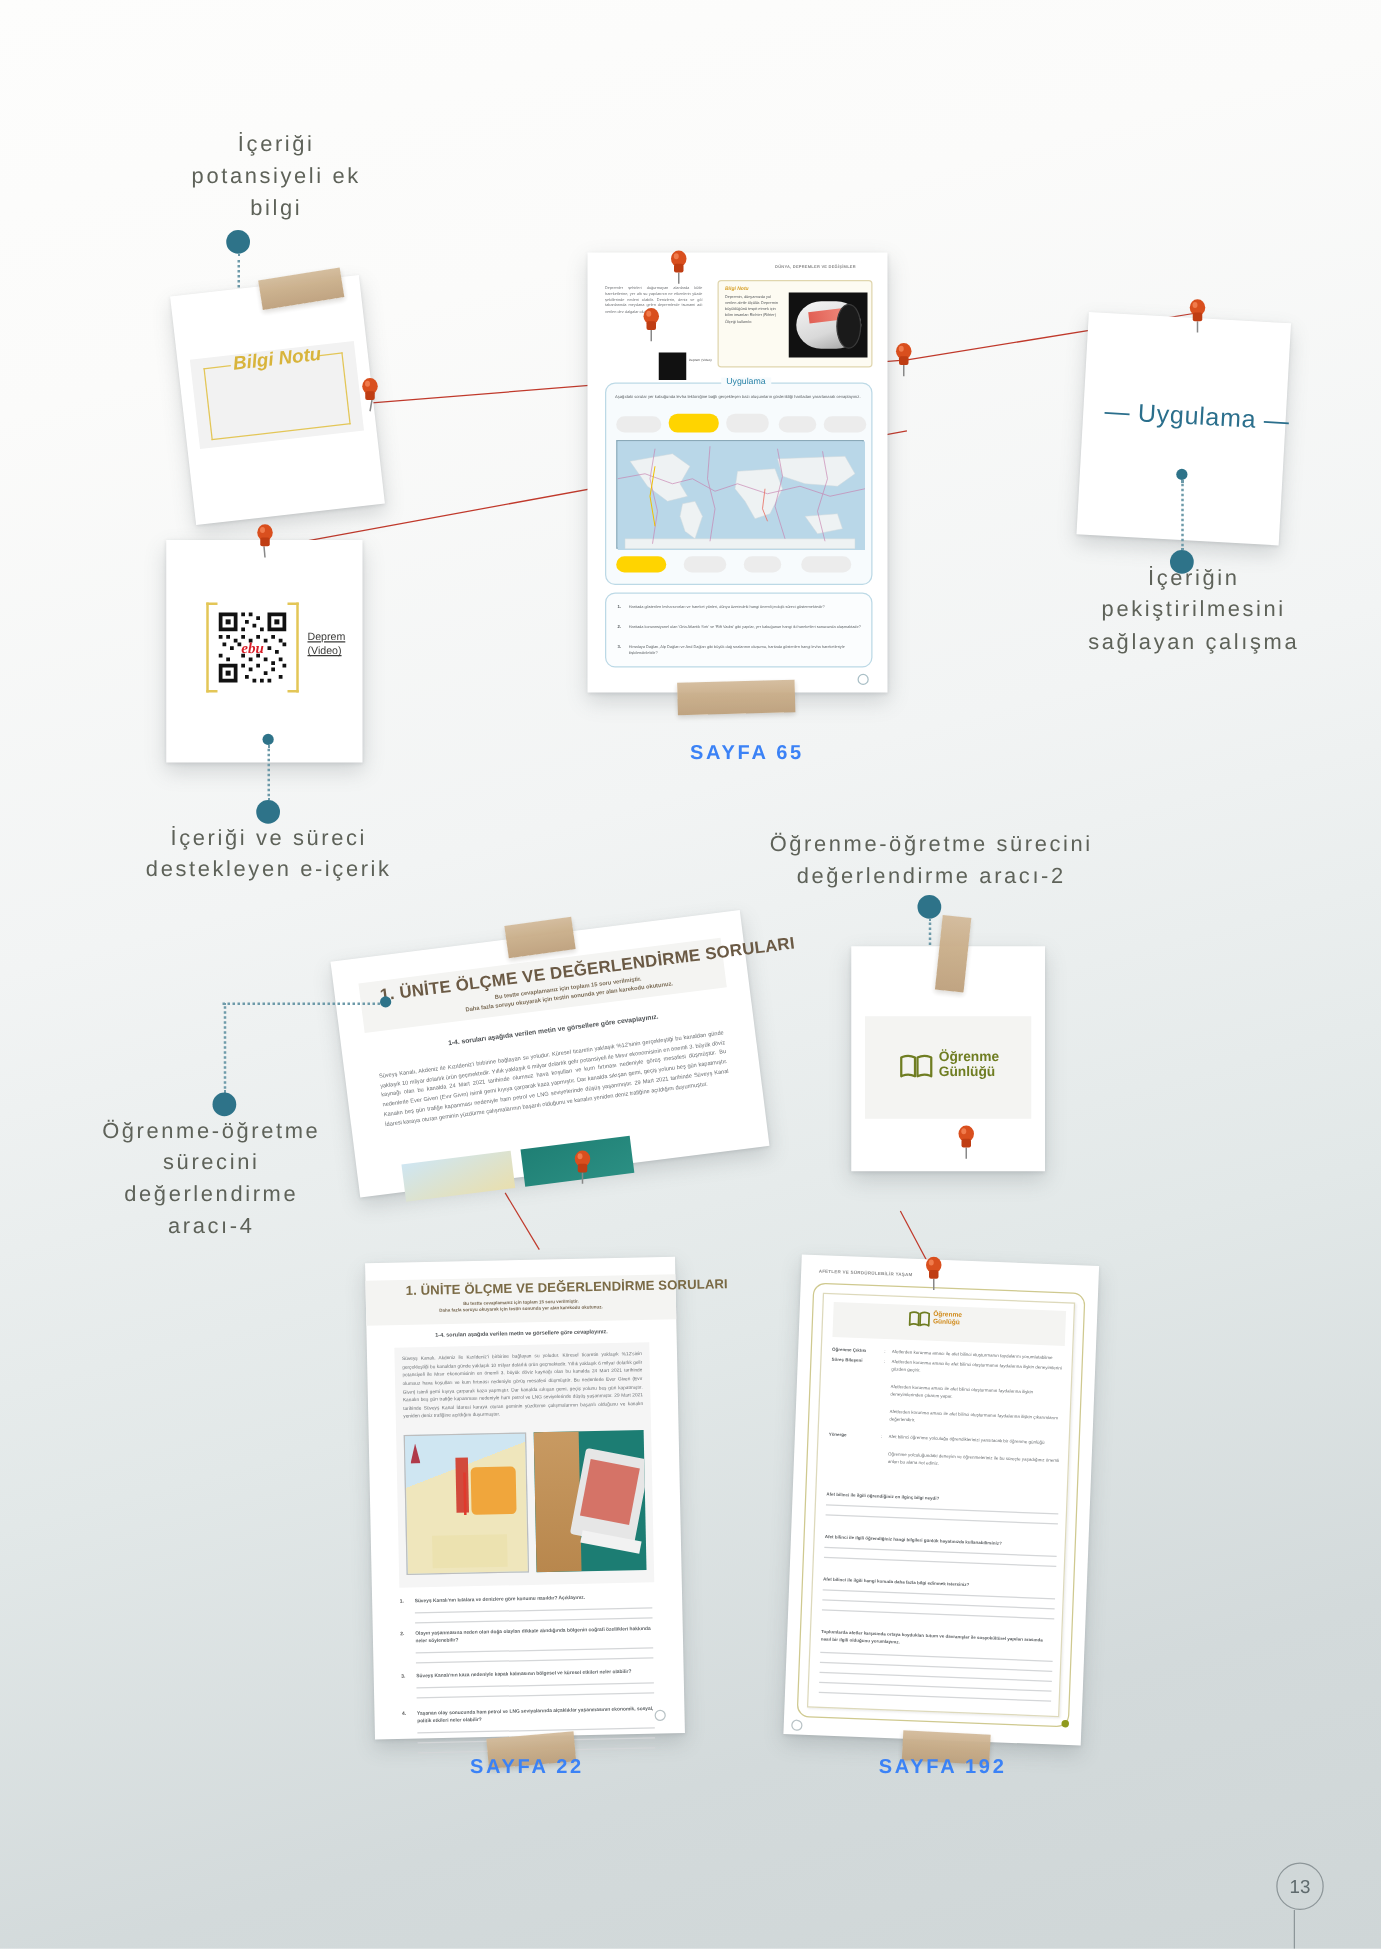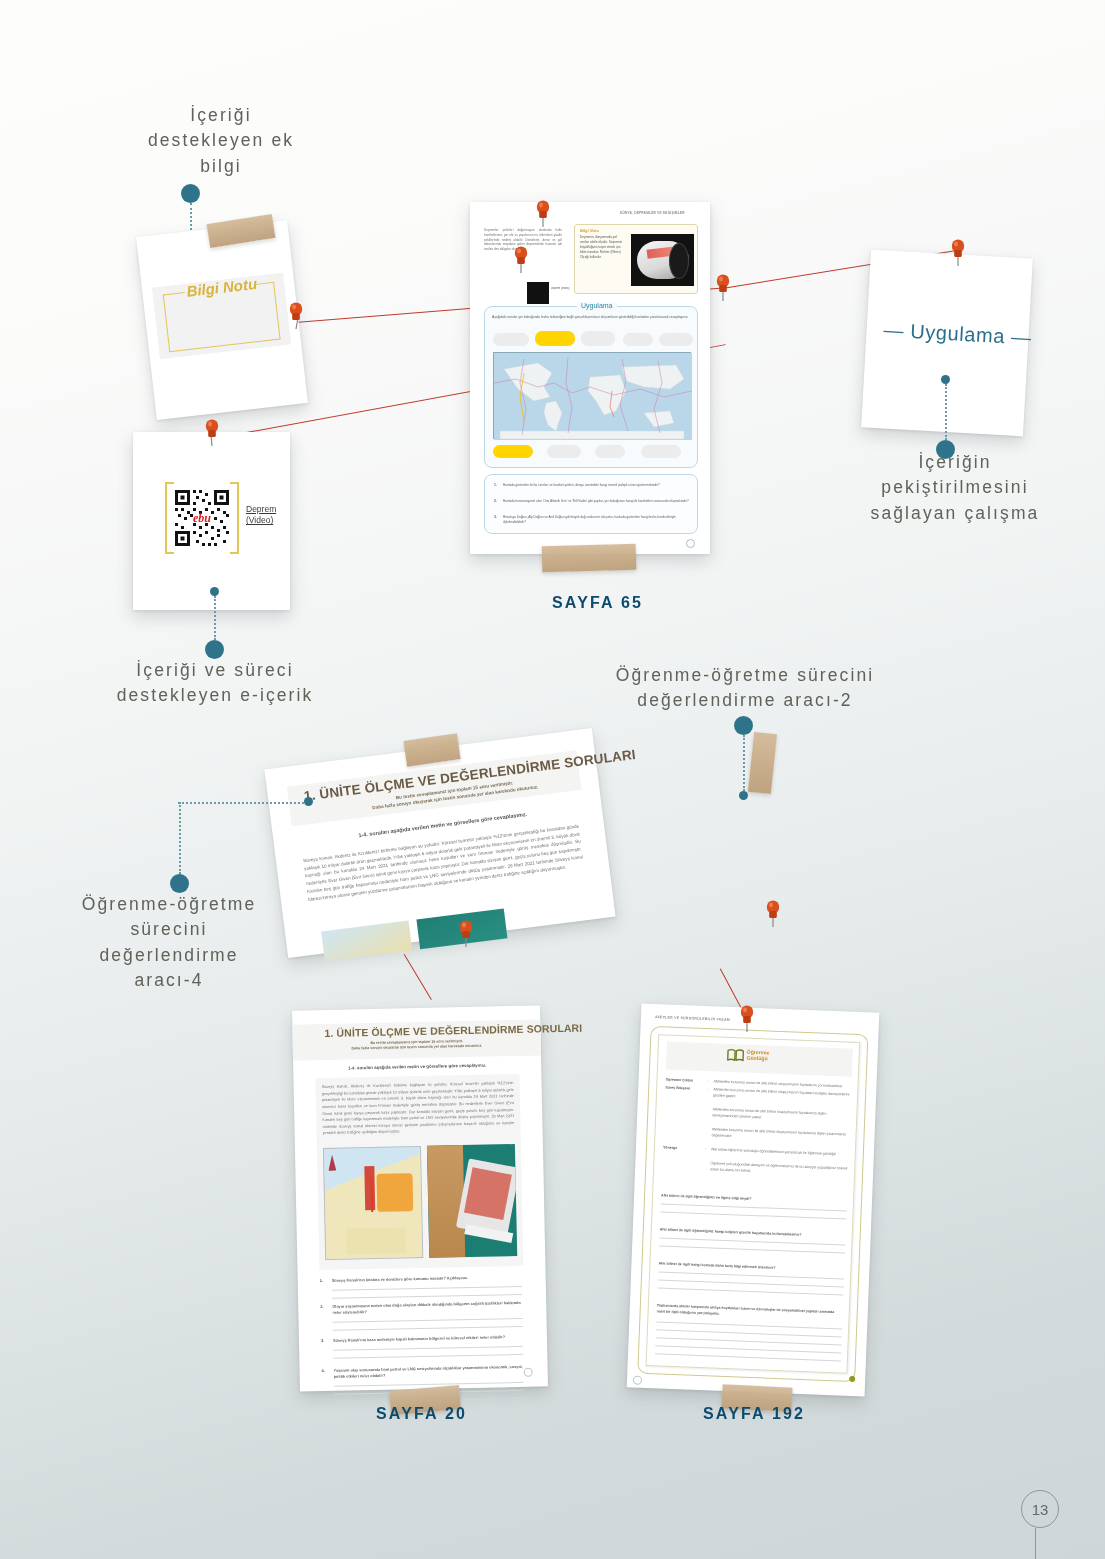--- a/index.html
+++ b/index.html
@@ -74,21 +74,21 @@
     white-space: nowrap;
   }
 
   
   .og-inner { position: absolute; background: #f4f4f2; }
   .og-logo { position: absolute; display: flex; align-items: center; gap: 4px; }
   .og-logo-text { font-size: 11px; line-height: 1.08; color: #6f7d22; font-weight: bold; white-space: pre-line; }
 
   
   .sayfa {
-    position: absolute; color: #0c4a6e; font-weight: bold;
+    position: absolute; color: #3b82f6; font-weight: bold;
     font-size: 16px; letter-spacing: 2.2px; white-space: nowrap;
   }
 
   
   .pagenum {
     position: absolute; width: 38px; height: 38px; border-radius: 50%;
     border: 1.2px solid #8d9699; color: #5f6a6d; font-size: 15px;
     display: flex; align-items: center; justify-content: center;
   }
   .pagenum-tail { position: absolute; width: 1.2px; background: #8d9699; }
@@ -119,21 +119,21 @@
 
 <div id="stage">
 
   <div class="redline" style="left:295px; top:322px; width:432px; transform: rotate(-4.6deg);"></div>
   <div class="redline" style="left:214px; top:438px; width:520px; transform: rotate(-10.4deg);"></div>
   <div class="redline" style="left:722px; top:288px; width:242px; transform: rotate(-9.2deg);"></div>
   <div class="redline" style="left:431px; top:1000px; width:53px; transform: rotate(-121deg);"></div>
   <div class="redline" style="left:748px; top:1022px; width:60px; transform: rotate(-118deg);"></div>
 
   <div class="callout" style="left:96px; top:103px; width:250px;">İçeriği
-destekleyen ek
+potansiyeli ek
 bilgi</div>
   <div class="conn" style="left:181px; top:184px;">
     <div class="bigdot" style="left:0; top:0;"></div>
     <div class="dline" style="left:8.5px; top:19px; height:55px;"></div>
     <div class="smalldot" style="left:5px; top:74px;"></div>
   </div>
 
   <div class="card" style="left:146px; top:228px; width:152px; height:184px; transform: rotate(-6.5deg);">
     <div class="bn-inner" style="left:10px; top:52px; width:132px; height:72px;"></div>
     <div class="bn-bracket" style="left:20px; top:60px; width:112px; height:58px; border-top:none;"></div>
@@ -347,20 +347,31 @@
 sağlayan çalışma</div>
 
   <div class="callout" style="left:580px; top:663px; width:330px;">Öğrenme-öğretme sürecini
 değerlendirme aracı-2</div>
   <div class="conn" style="left:734px; top:716px;">
     <div class="bigdot" style="left:0; top:0;"></div>
     <div class="dline" style="left:8.5px; top:19px; height:56px;"></div>
     <div class="smalldot" style="left:5px; top:75px;"></div>
   </div>
 
+  <div class="card" style="left:681px; top:757px; width:155px; height:180px;">
+    <div class="og-inner" style="left:11px; top:56px; width:133px; height:82px;"></div>
+    <div class="og-logo" style="left:38px; top:84px;">
+      <svg width="28" height="22" viewBox="0 0 28 22">
+        <path d="M2 4 C2 4 7 1 13 4 L13 19 C7 16 2 19 2 19 Z" fill="none" stroke="#6f7d22" stroke-width="1.8" stroke-linejoin="round"></path>
+        <path d="M26 4 C26 4 21 1 15 4 L15 19 C21 16 26 19 26 19 Z" fill="none" stroke="#6f7d22" stroke-width="1.8" stroke-linejoin="round"></path>
+      </svg>
+      <span class="og-logo-text">Öğrenme
+Günlüğü</span>
+    </div>
+  </div>
   <div class="tape" style="left:751px; top:733px; width:23px; height:60px; transform: rotate(6deg);"></div>
   <svg class="pin" style="left:762px; top:900px;" viewBox="0 0 22 30">
     <path d="M11 27 L11 18" stroke="#888" stroke-width="1.2" fill="none"></path>
     <ellipse cx="11" cy="7" rx="6.2" ry="6.6" fill="#d94f1e"></ellipse>
     <rect x="7.2" y="11" width="7.6" height="7" rx="1.6" fill="#bf3d13"></rect>
     <ellipse cx="9" cy="5" rx="2" ry="2.4" fill="#f07b4c"></ellipse>
   </svg>
 
   <div class="card" style="left:275px; top:748px; width:330px; height:190px; transform: rotate(-7.2deg);">
     <div class="p192-band" style="left:20px; top:20px; width:292px; height:40px;"></div>
@@ -440,21 +451,21 @@
         <span style="position:absolute;left:0;top:0;font-size:4px;font-weight:bold;color:#555;">4.</span>
         <span class="minitext" style="left:12px; top:0; width:192px; height:12px; font-size:3.9px; line-height:1.55; color:#5e6366; font-weight:bold;">Yaşanan olay sonucunda ham petrol ve LNG seviyalarında alçaklıklar yaşanmasının ekonomik, sosyal, politik etkileri neler olabilir?</span>
         <div class="rule" style="left:12px; top:18px; width:190px;"></div>
         <div class="rule" style="left:12px; top:26px; width:190px;"></div>
         <div class="rule" style="left:12px; top:34px; width:190px;"></div>
       </div>
     </div>
     <div style="position:absolute;left:224px;top:362px;width:9px;height:9px;border-radius:50%;border:1px solid #b9c3c6;"></div>
   </div>
   <div class="tape" style="left:390px; top:1388px; width:70px; height:24px; transform: rotate(-5deg);"></div>
-  <div class="sayfa" style="left:376px; top:1405px;">SAYFA 20</div>
+  <div class="sayfa" style="left:376px; top:1405px;">SAYFA 22</div>
 
   <div class="card" style="left:634px; top:1008px; width:238px; height:384px; transform: rotate(2.2deg);">
     <div class="doc-title" style="left:14px; top:11px; font-size:3.6px; color:#8d8d8d; letter-spacing:.2px;">AFETLER VE SÜRDÜRÜLEBİLİR YAŞAM</div>
     <div class="p192-frame" style="left:10px; top:22px; width:218px; height:348px;"></div>
     <div class="p192-inner" style="left:18px; top:30px; width:202px; height:332px; box-shadow:1px 1px 2px rgba(0,0,0,.08);">
       <div class="p192-band" style="left:8px; top:6px; width:186px; height:28px;"></div>
       <div style="position:absolute;left:68px;top:10px;display:flex;align-items:center;gap:2px;">
         <svg width="18" height="14" viewBox="0 0 28 22">
           <path d="M2 4 C2 4 7 1 13 4 L13 19 C7 16 2 19 2 19 Z" fill="none" stroke="#6f7d22" stroke-width="2.2" stroke-linejoin="round"></path>
           <path d="M26 4 C26 4 21 1 15 4 L15 19 C21 16 26 19 26 19 Z" fill="none" stroke="#6f7d22" stroke-width="2.2" stroke-linejoin="round"></path>

